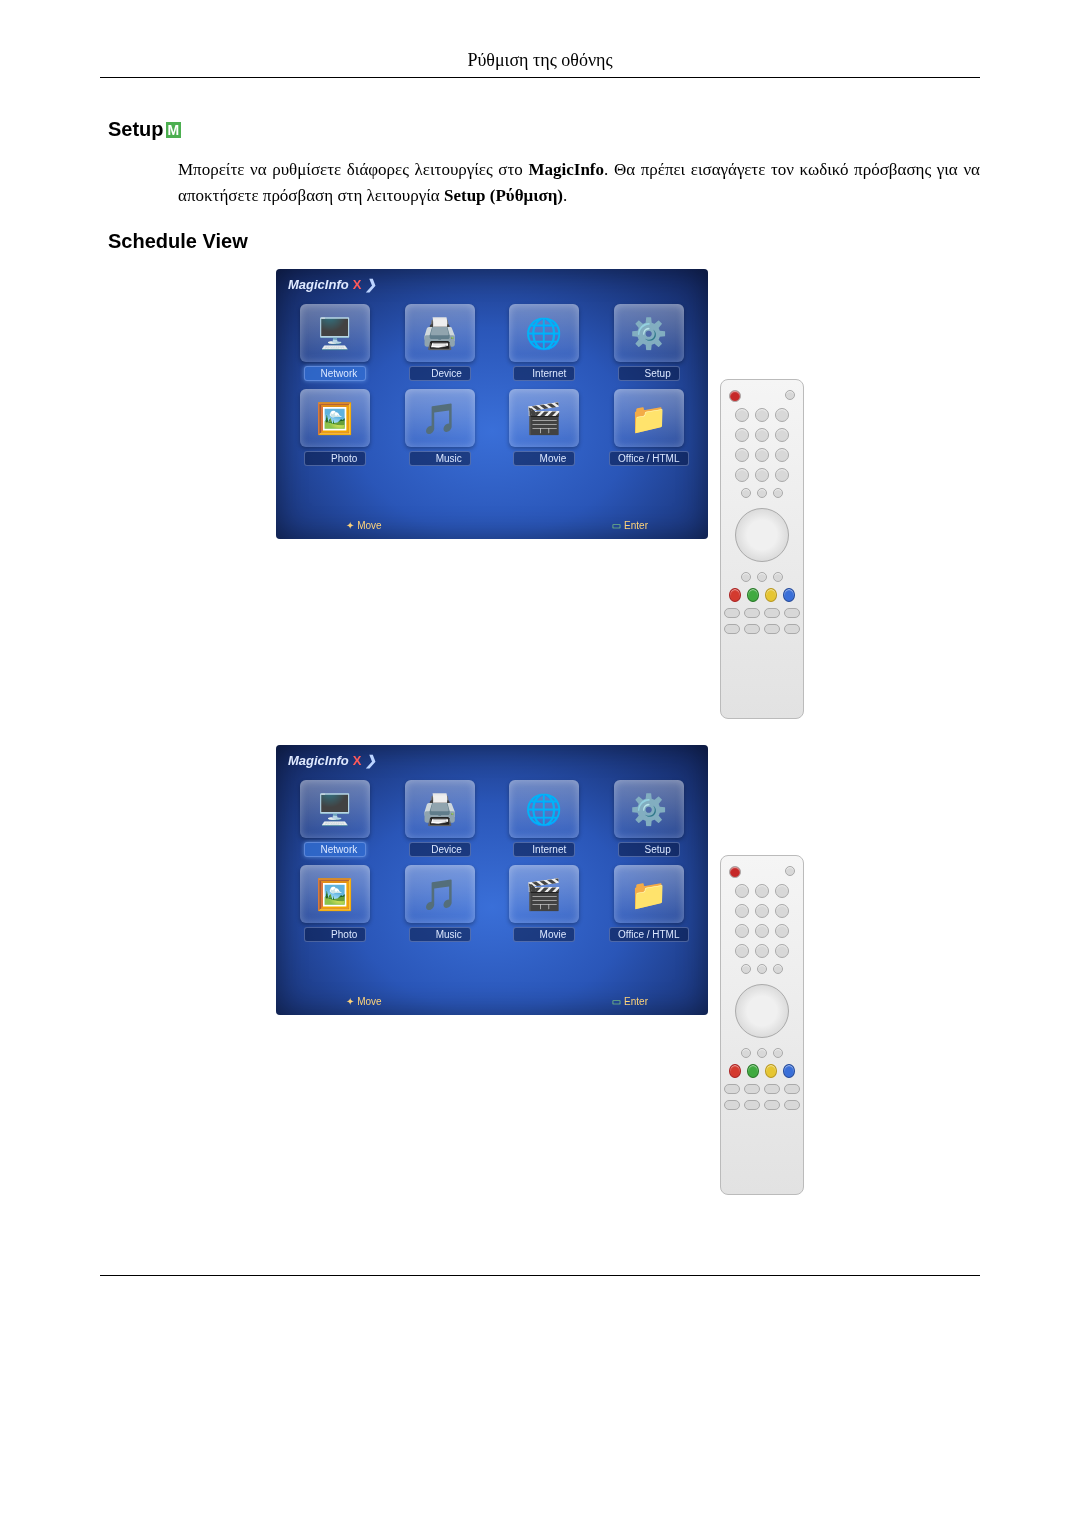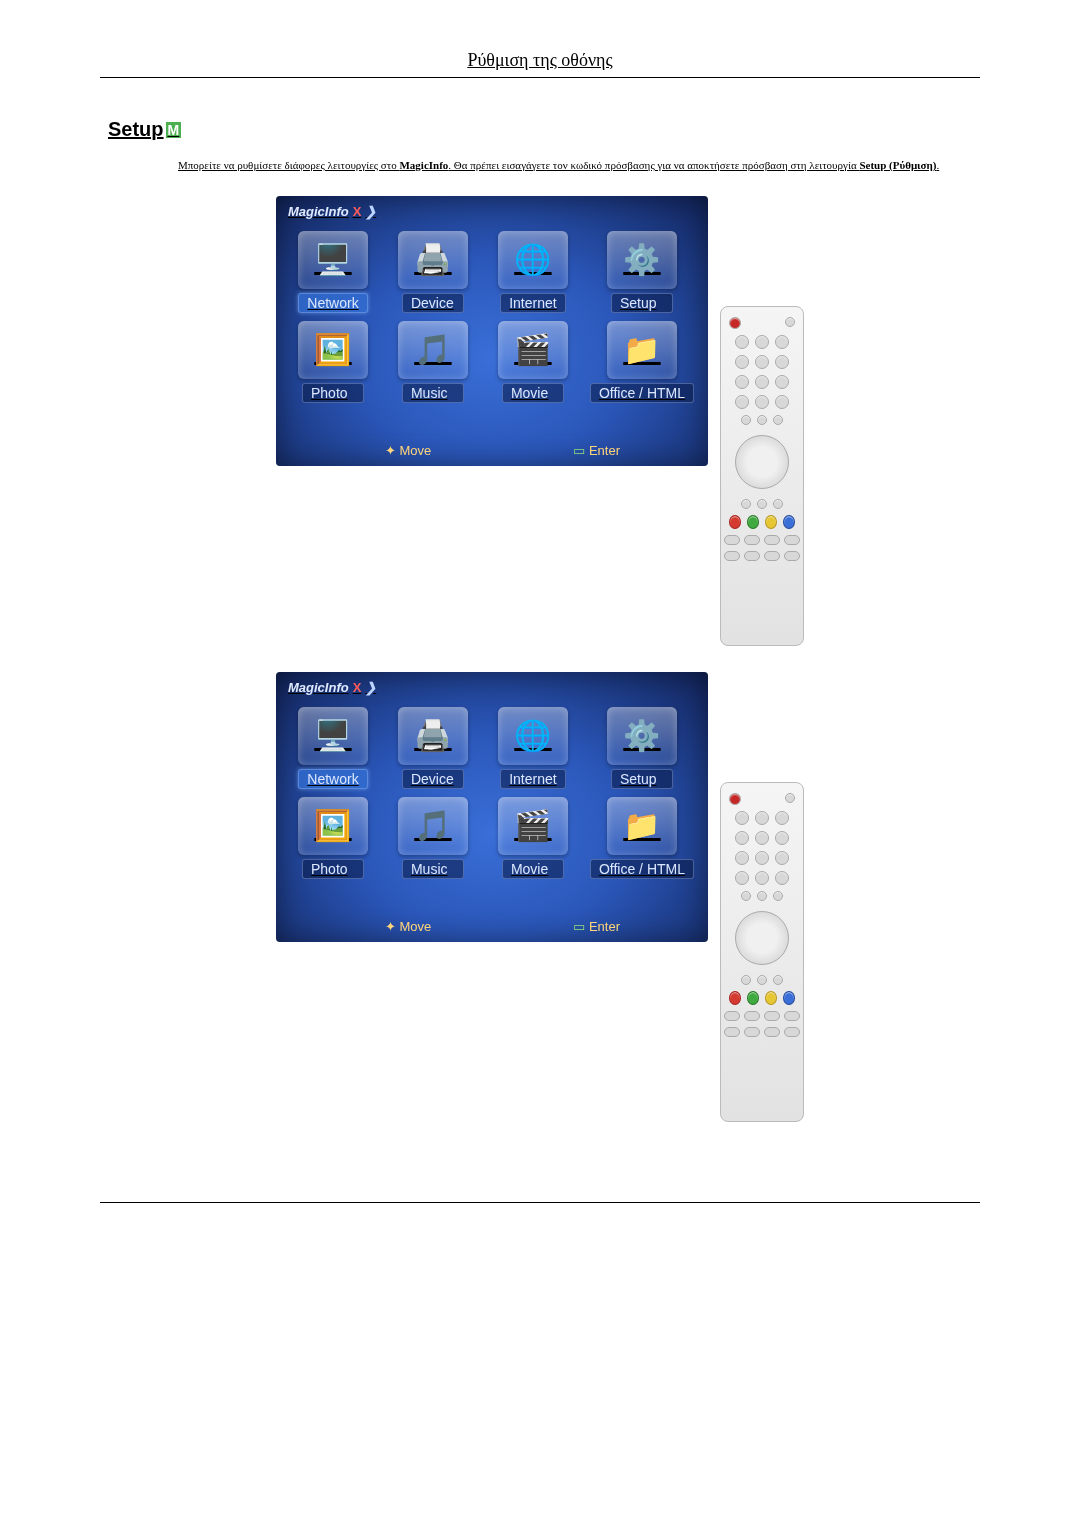--- a/index.html
+++ b/index.html
@@ -6,21 +6,20 @@
   body {
     background: #fff;
     font-family: Arial, Helvetica, sans-serif;
     width: 1080px;
     height: 1527px;
     position: relative;
     color: #000;
   }
   .page {
     padding: 50px 100px 40px 100px;
-    text-decoration: underline;
   }
   .header-title {
     text-align: center;
     font-family: Georgia, 'Times New Roman', serif;
     font-size: 18px;
     padding-bottom: 6px;
   }
   .header-rule {
     border: none;
     border-top: 1px solid #000;
@@ -39,21 +38,21 @@
     display: inline-block;
     background: #4CAF50;
     color: #fff;
     font-weight: bold;
     font-size: 14px;
     padding: 1px 2px;
     line-height: 1;
   }
   .body-text {
     font-family: Georgia, 'Times New Roman', serif;
-    font-size: 11px;
+    font-size: 17px;
     line-height: 1.5;
     margin: 0 0 22px 78px;
     text-align: justify;
   }
   .body-text .bold { font-weight: bold; }
   .figure-wrap {
     display: flex;
     justify-content: center;
     margin: 6px 0 26px 0;
     gap: 12px;
@@ -114,44 +113,43 @@
   }
   .tile.monitor::before { content: "🖥️"; }
   .tile.device::before { content: "🖨️"; }
   .tile.internet::before { content: "🌐"; color:#1e90ff; }
   .tile.setup::before { content: "⚙️"; color:#f5a623; }
   .tile.photo::before { content: "🖼️"; }
   .tile.music::before { content: "🎵"; }
   .tile.movie::before { content: "🎬"; }
   .tile.office::before { content: "📁"; color:#f5a623; }
   .tile-label {
-    font-size: 14px;
+    font-size: 10px;
     color: #dbe7ff;
     background: rgba(10,25,70,0.55);
     border: 1px solid rgba(180,200,255,0.35);
     border-radius: 3px;
     padding: 1px 8px;
     min-width: 62px;
-    text-align: left;
+    text-align: right;
     white-space: nowrap;
   }
   .tile-label.highlight {
     background: rgba(50,110,210,0.8);
     box-shadow: 0 0 4px rgba(120,180,255,0.6);
   }
   .screen-footer {
     position: absolute;
     bottom: 8px;
     left: 0; right: 0;
     display: flex;
     justify-content: space-between;
-    padding: 0 88px 0 70px;
-    font-size: 13px;
+    padding: 0 60px 0 70px;
+    font-size: 10px;
     color: #ffd47a;
-    margin-left: 39px;
   }
   .screen-footer .move::before { content: "✦ "; color:#ffd47a; }
   .screen-footer .enter::before { content: "▭ "; color:#8fe07a; }
   
   .remote {
     width: 84px;
     height: 340px;
     background: linear-gradient(180deg, #f5f5f5, #e2e2e2);
     border: 1px solid #bbb;
     border-radius: 8px;
@@ -200,20 +198,23 @@
   <hr class="header-rule">
 
   <h2 class="section-heading">
     <span>Setup</span>
       <span class="m-badge">M</span>
   </h2>
   <p class="body-text">
     <span>Μπορείτε να ρυθμίσετε διάφορες λειτουργίες στο </span><span class="bold">MagicInfo</span><span>. Θα πρέπει εισαγάγετε τον κωδικό πρόσβασης για να αποκτήσετε πρόσβαση στη λειτουργία </span><span class="bold">Setup (Ρύθμιση)</span><span>.</span>
   </p>
 
+  <h2 class="section-heading">
+    <span>Schedule View</span>
+  </h2>
 
   <div class="figure-wrap">
     <div class="screen">
       <div class="screen-top">
         <span>MagicInfo</span>
         <span class="x-icon">X</span>
         <span class="bird">❯</span>
       </div>
       <div class="icon-grid">
         <div class="grid-item">

